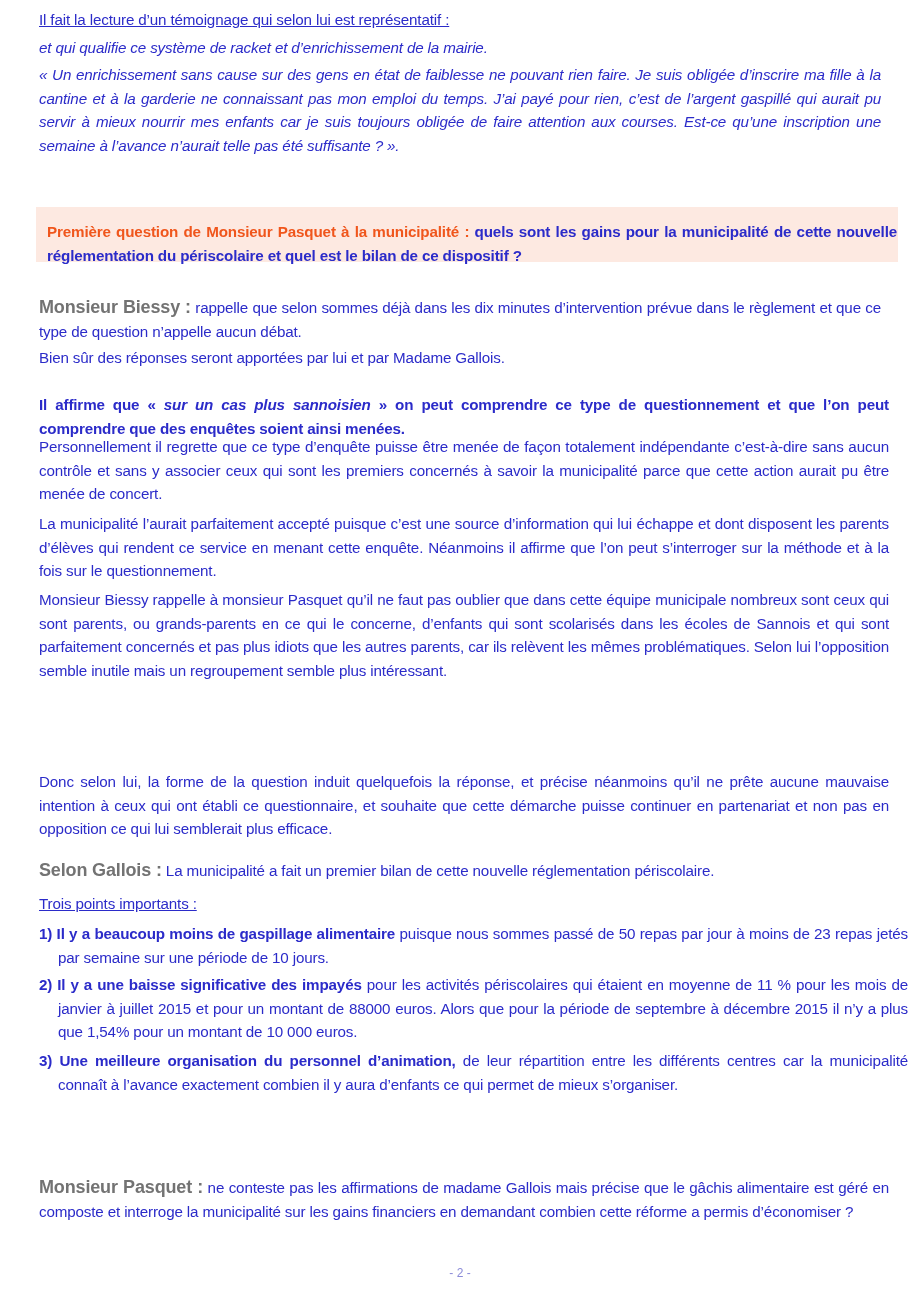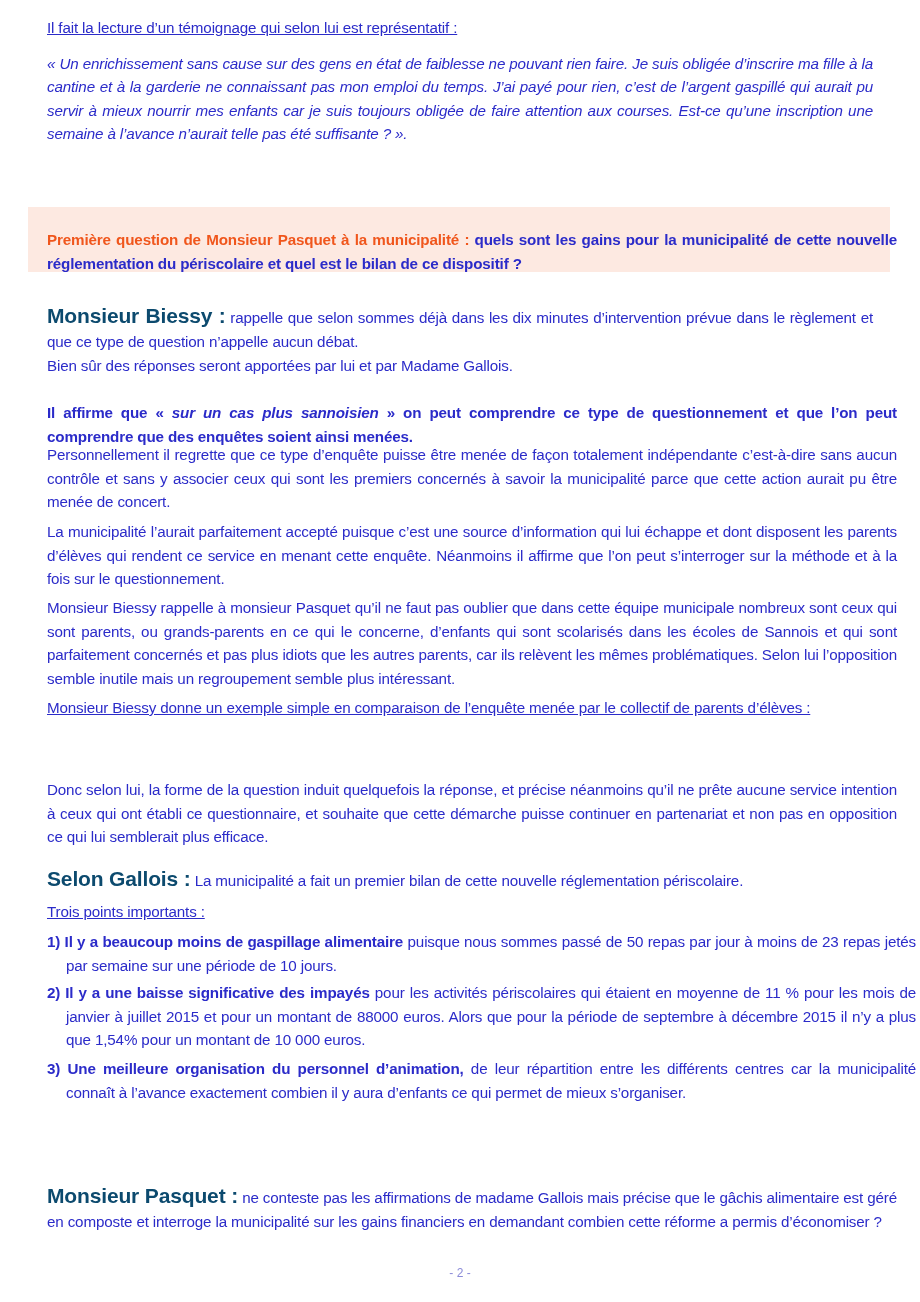--- a/index.html
+++ b/index.html
@@ -1,53 +1,53 @@
 <!DOCTYPE html>
 <html><head>
 <meta charset="utf-8">
 <style>
   html, body { margin: 0; padding: 0; background: #ffffff; }
   body { width: 920px; height: 1302px; position: relative; overflow: hidden;
          font-family: "Liberation Sans", sans-serif; color: #2b2bc9; }
-  .p { font-size: 15.2px; line-height: 23.5px; margin: 12px; text-align: justify; letter-spacing: -0.15px; }
+  .p { font-size: 15.2px; line-height: 23.5px; margin: 4px; text-align: justify; letter-spacing: -0.15px; }
   .u { text-decoration: underline; }
   .i { font-style: italic; }
   .b { font-weight: bold; }
-  .speaker { color: #0c4a6e; font-weight: bold; font-size: 21px; }
+  .speaker { color: #737373; font-weight: bold; font-size: 18px; }
   .orange { color: #f0561c; }
-  .qbox { position: absolute; left: 28px; top: 207px; width: 862px; height: 65px; background: #fde9e1; }
+  .qbox { position: absolute; left: 36px; top: 207px; width: 862px; height: 55px; background: #fde9e1; }
   .qbox .p { position: absolute; left: 7px; top: 9px; width: 850px; font-weight: bold; font-size: 15.2px; line-height: 24px; }
   .num-item { padding-left: 19px; text-indent: -19px; }
   .footer { position: absolute; left: 0; width: 920px; top: 1266px; text-align: center; font-size: 12px; color: #8a8ad8; }
   .blk { position: absolute; left: 35px; width: 850px; }
 </style>
 </head>
 <body>
 
 <div class="blk" style="top:4px;">
   <p class="p u">Il fait la lecture d’un témoignage qui selon lui est représentatif :</p>
+  <p class="p i">et qui qualifie ce système de racket et d’enrichissement de la mairie.</p>
   <p class="p i">« Un enrichissement sans cause sur des gens en état de faiblesse ne pouvant rien faire. Je suis obligée d’inscrire ma fille à la cantine et à la garderie ne connaissant pas mon emploi du temps. J’ai payé pour rien, c’est de l’argent gaspillé qui aurait pu servir à mieux nourrir mes enfants car je suis toujours obligée de faire attention aux courses. Est-ce qu’une inscription une semaine à l’avance n’aurait telle pas été suffisante ? ».</p>
 </div>
 
 <div class="qbox">
   <p class="p"><span class="orange">Première question de Monsieur Pasquet à la municipalité :</span><span> quels sont les gains pour la municipalité de cette nouvelle réglementation du périscolaire et quel est le bilan de ce dispositif ?</span></p>
 </div>
 
 <div class="blk" style="top:292px;">
   <p class="p"><span class="speaker">Monsieur Biessy :</span><span> rappelle que selon sommes déjà dans les dix minutes d’intervention prévue dans le règlement et que ce type de question n’appelle aucun débat.</span></p>
 </div>
 <p class="p blk" style="top:342px;">Bien sûr des réponses seront apportées par lui et par Madame Gallois.</p>
 <p class="p blk" style="top:389px;font-weight:bold;"><span>Il affirme que « </span><span class="i">sur un cas plus sannoisien</span><span> » on peut comprendre ce type de questionnement et que l’on peut comprendre que des enquêtes soient ainsi menées.</span></p>
 <p class="p blk" style="top:431px;">Personnellement il regrette que ce type d’enquête puisse être menée de façon totalement indépendante c’est-à-dire sans aucun contrôle et sans y associer ceux qui sont les premiers concernés à savoir la municipalité parce que cette action aurait pu être menée de concert.</p>
 <p class="p blk" style="top:508px;">La municipalité l’aurait parfaitement accepté puisque c’est une source d’information qui lui échappe et dont disposent les parents d’élèves qui rendent ce service en menant cette enquête. Néanmoins il affirme que l’on peut s’interroger sur la méthode et à la fois sur le questionnement.</p>
 <p class="p blk" style="top:584px;">Monsieur Biessy rappelle à monsieur Pasquet qu’il ne faut pas oublier que dans cette équipe municipale nombreux sont ceux qui sont parents, ou grands-parents en ce qui le concerne, d’enfants qui sont scolarisés dans les écoles de Sannois et qui sont parfaitement concernés et pas plus idiots que les autres parents, car ils relèvent les mêmes problématiques. Selon lui l’opposition semble inutile mais un regroupement semble plus intéressant.</p>
 <div class="blk" style="top:684px;">
-  <p class="p u">Monsieur Biessy donne un exemple simple en comparaison de l’enquête menée par le collectif de parents d’élèves :</p>
 </div>
-<p class="p blk" style="top:766px;">Donc selon lui, la forme de la question induit quelquefois la réponse, et précise néanmoins qu’il ne prête aucune service intention à ceux qui ont établi ce questionnaire, et souhaite que cette démarche puisse continuer en partenariat et non pas en opposition ce qui lui semblerait plus efficace.</p>
+<p class="p blk" style="top:766px;">Donc selon lui, la forme de la question induit quelquefois la réponse, et précise néanmoins qu’il ne prête aucune mauvaise intention à ceux qui ont établi ce questionnaire, et souhaite que cette démarche puisse continuer en partenariat et non pas en opposition ce qui lui semblerait plus efficace.</p>
 
 <p class="p blk" style="top:855px;"><span class="speaker">Selon Gallois :</span><span> La municipalité a fait un premier bilan de cette nouvelle réglementation périscolaire.</span></p>
 <p class="p blk u" style="top:888px;">Trois points importants :</p>
 
 <p class="p blk num-item" style="top:918px;"><span class="b">1) </span><span class="b">Il y a beaucoup moins de gaspillage alimentaire</span><span> puisque nous sommes passé de 50 repas par jour à moins de 23 repas jetés par semaine sur une période de 10 jours.</span></p>
 <p class="p blk num-item" style="top:969px;"><span class="b">2) </span><span class="b">Il y a une baisse significative des impayés</span><span> pour les activités périscolaires qui étaient en moyenne de 11 % pour les mois de janvier à juillet 2015 et pour un montant de 88000 euros. Alors que pour la période de  septembre à décembre 2015 il n’y a plus que 1,54% pour un montant de 10 000 euros.</span></p>
 <p class="p blk num-item" style="top:1045px;"><span class="b">3) </span><span class="b">Une meilleure organisation du personnel d’animation,</span><span> de leur répartition entre les différents centres car la municipalité connaît à l’avance exactement combien il y aura d’enfants ce qui permet de mieux s’organiser.</span></p>
 
 <p class="p blk" style="top:1172px;"><span class="speaker">Monsieur Pasquet :</span><span> ne conteste pas les affirmations de madame Gallois mais précise que le gâchis alimentaire est géré en composte et interroge la municipalité sur les gains financiers en demandant combien cette réforme a permis d’économiser ?</span></p>
 

